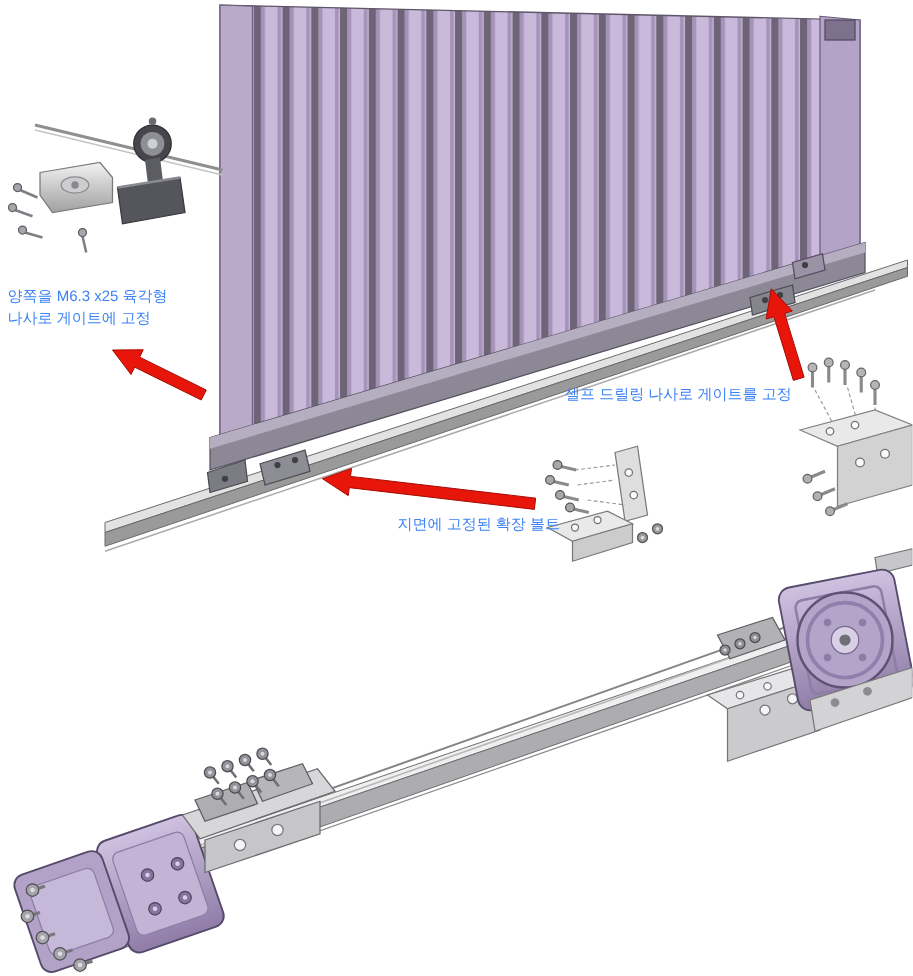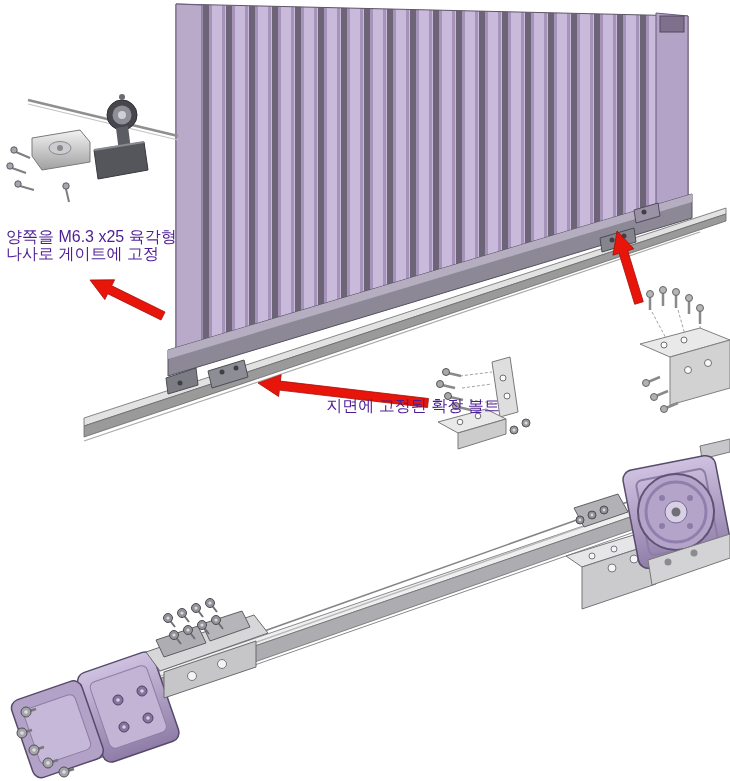--- a/index.html
+++ b/index.html
@@ -1,23 +1,23 @@
 <!DOCTYPE html>
 <html><head>
 <meta charset="utf-8">
 <style>
   * { margin:0; padding:0; box-sizing:border-box; }
   html,body { width:730px; height:781px; background:#fff;
     font-family:"Liberation Sans","DejaVu Sans",sans-serif; }
   .canvas { position:relative; width:730px; height:781px; background:#fff; overflow:hidden; }
   .canvas svg { position:absolute; left:0; top:0; }
-  .label { position:absolute; font-size:16px; line-height:16.5px; color:#4c1d95; }
+  .label { position:absolute; font-size:12px; line-height:16.5px; color:#3b82f6; }
   .label-left   { left:6px;   top:229px; width:172px; }
   .label-right  { left:452px; top:307px; width:225px; }
-  .label-ground { left:318px; top:398px; width:190px;text-align:center; }
+  .label-ground { left:318px; top:411px; width:190px; }
 </style>
 </head>
 <body>
 
 <div class="canvas">
 
 <svg width="730" height="781" viewBox="0 0 730 781">
   <defs>
     <pattern id="slats" width="23" height="10" patternUnits="userSpaceOnUse">
       <rect x="0" y="0" width="23" height="10" fill="#6e6477"></rect>
@@ -320,19 +320,20 @@
     </g>
   </g>
 </svg>
 
 <div class="label label-left">
   <div>양쪽을 M6.3 x25 육각형</div>
   <div>나사로 게이트에 고정</div>
 </div>
 
 <div class="label label-right">
+  <div>셀프 드릴링 나사로 게이트를 고정</div>
 </div>
 
 <div class="label label-ground">
   <div>지면에 고정된 확장 볼트</div>
 </div>
 
 </div>
 
 </body></html>

